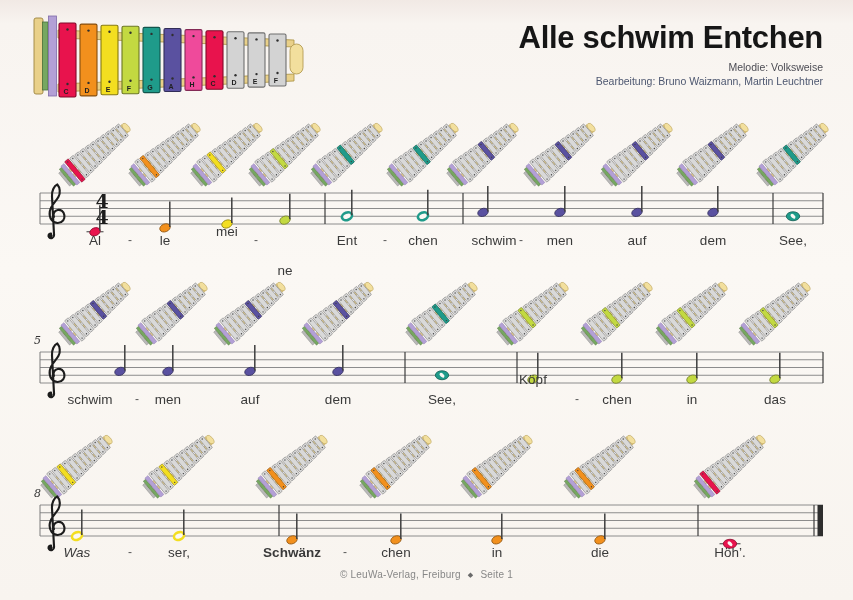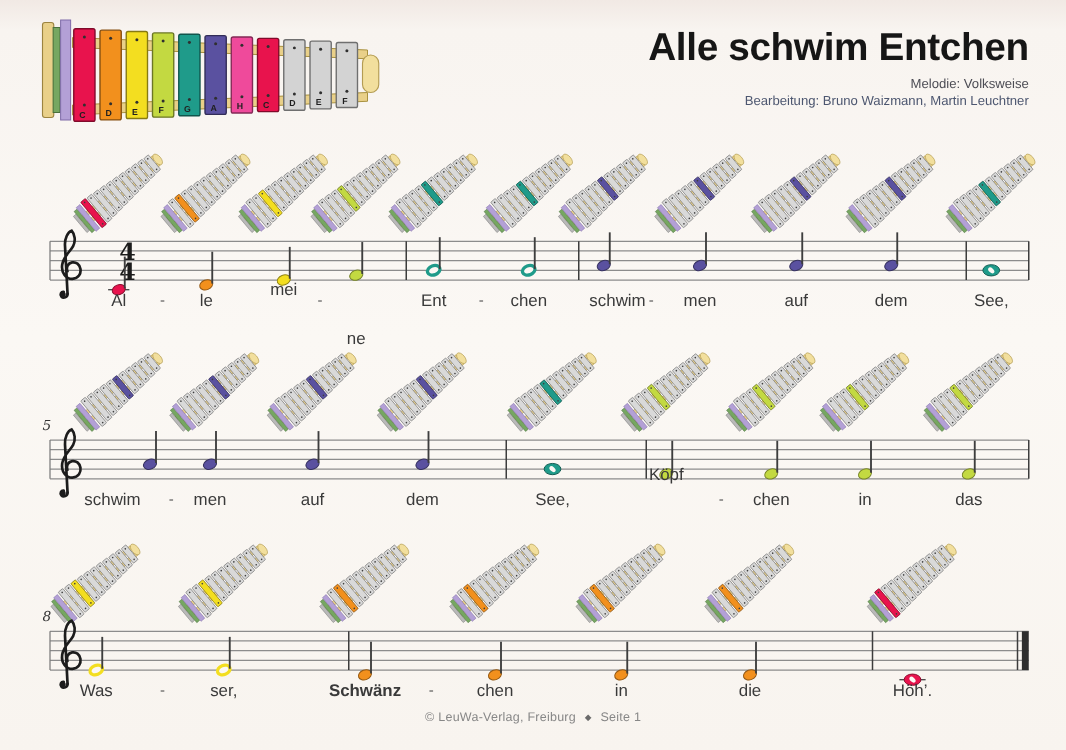--- a/index.html
+++ b/index.html
@@ -1391,21 +1391,21 @@
       <span class="lyric" style="left: 168px; top: 392px;">men</span>
       <span class="lyric" style="left: 250px; top: 392px;">auf</span>
       <span class="lyric" style="left: 338px; top: 392px;">dem</span>
       <span class="lyric" style="left: 442px; top: 392px;">See,</span>
       <span class="lyric" style="left: 533px; top: 372px;">Köpf</span>
       <span class="lyric" style="left: 617px; top: 392px;">chen</span>
       <span class="lyric" style="left: 692px; top: 392px;">in</span>
       <span class="lyric" style="left: 775px; top: 392px;">das</span>
       <span class="dash" style="left: 137px; top: 392px;">-</span>
       <span class="dash" style="left: 577px; top: 392px;">-</span>
-      <span class="lyric" style="left: 77px; top: 545px;">Was</span>
+      <span class="lyric" style="left: 77px; top: 545px; font-style: italic;">Was</span>
       <span class="lyric" style="left: 179px; top: 545px;">ser,</span>
       <span class="lyric" style="left: 292px; top: 545px; font-weight: bold;">Schwänz</span>
       <span class="lyric" style="left: 396px; top: 545px;">chen</span>
       <span class="lyric" style="left: 497px; top: 545px;">in</span>
       <span class="lyric" style="left: 600px; top: 545px;">die</span>
       <span class="lyric" style="left: 730px; top: 545px;">Höh’.</span>
       <span class="dash" style="left: 130px; top: 545px;">-</span>
       <span class="dash" style="left: 345px; top: 545px;">-</span>
     </div>
 

